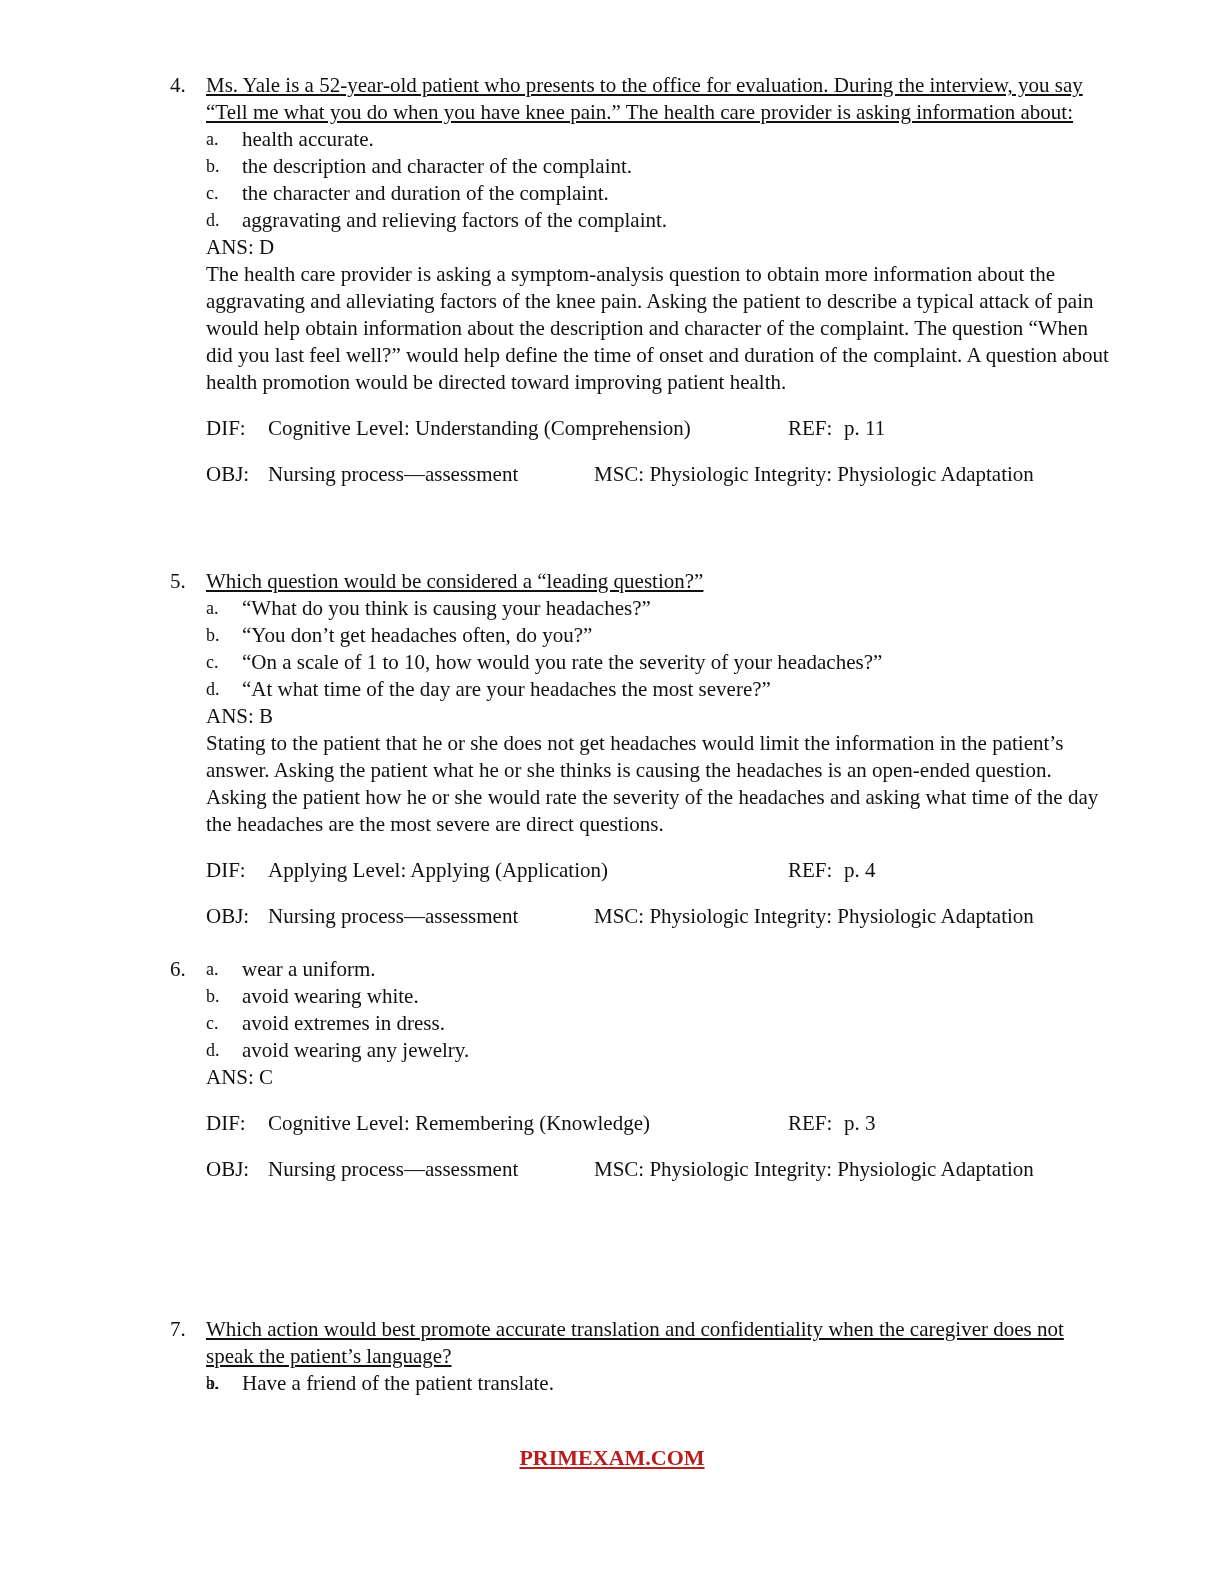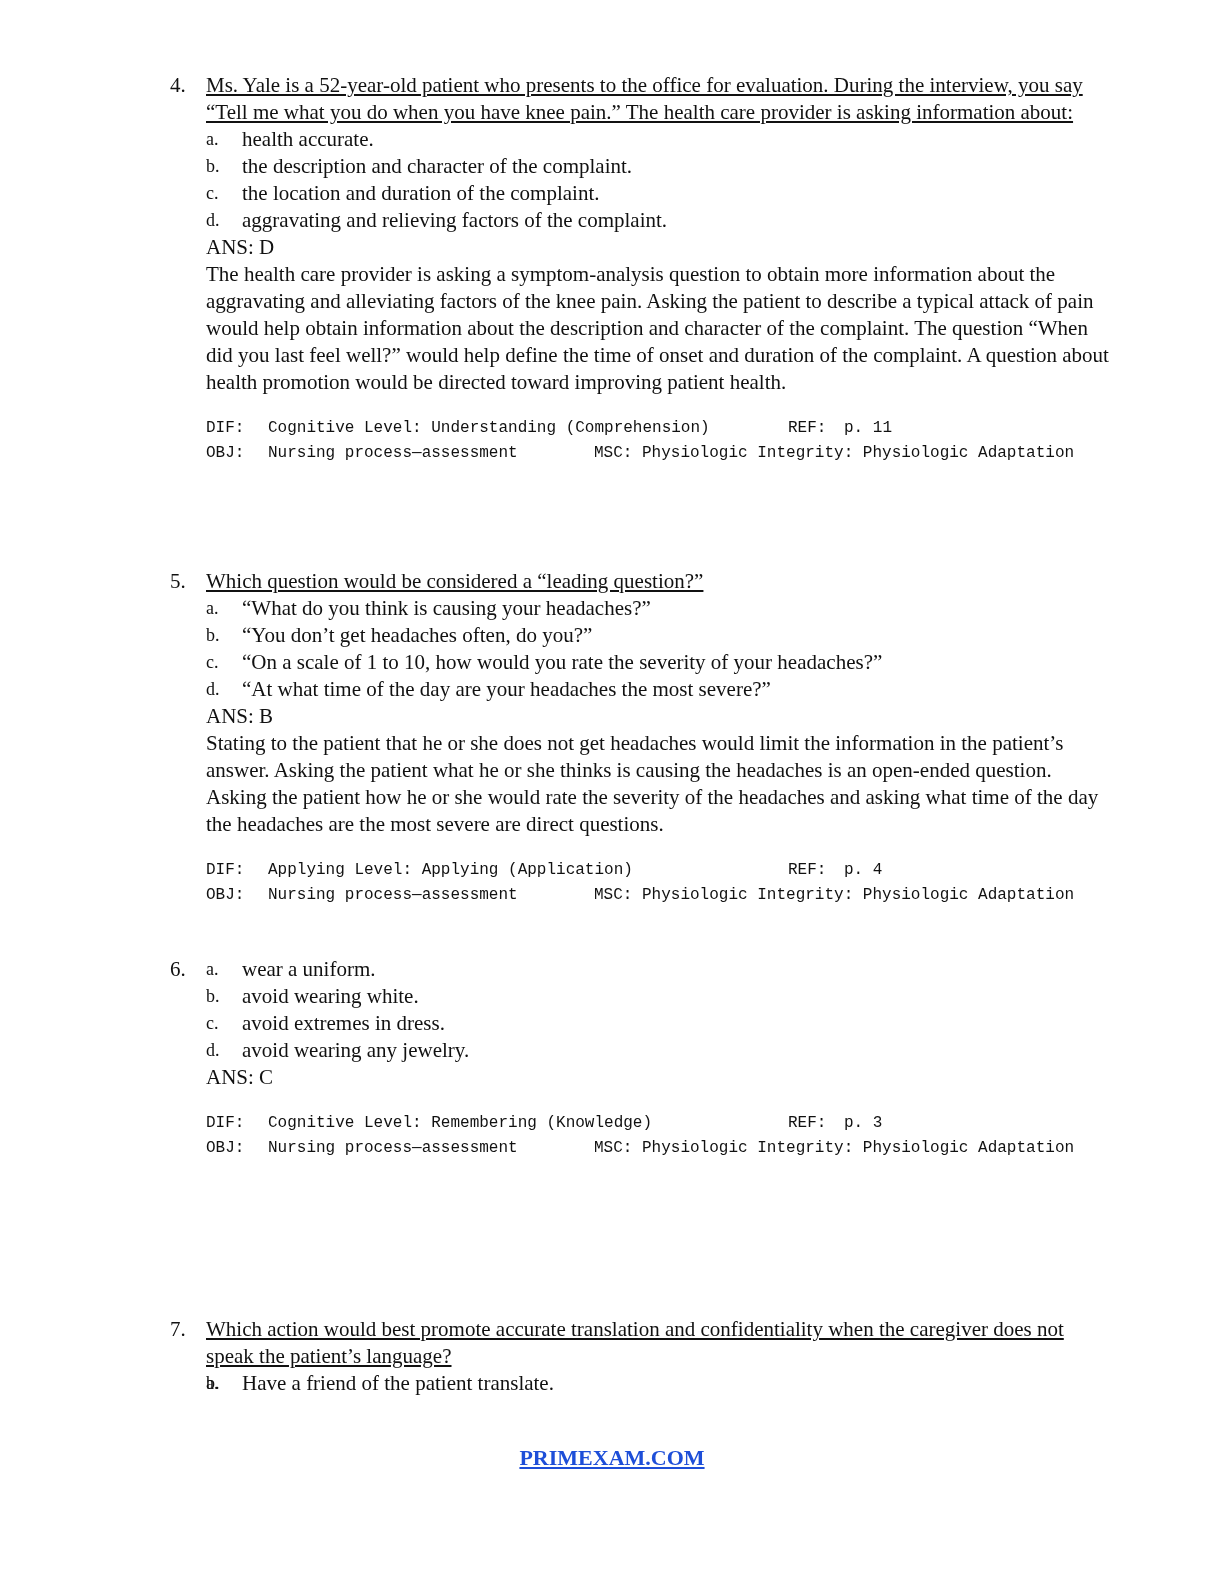--- a/index.html
+++ b/index.html
@@ -14,49 +14,49 @@
   .q { position: absolute; left: 170px; width: 940px; }
   .qnum { position: absolute; left: 0; top: 0; width: 30px; }
   .qbody { margin-left: 36px; }
   .stem { margin: 0; text-decoration: underline; }
   .opts { margin: 0; padding: 0; list-style: none; }
   .opt { position: relative; padding-left: 36px; }
   .opt-letter { position: absolute; left: 0; top: 0; font-size: 18px; }
   .ans-block { }
   .ans-label { margin: 0; }
   .rationale { margin: 0; }
-  .meta { margin-top: 20px; font-size: 16px; line-height: 25px; position: relative; height: 50px; font-family: Liberation Mono, monospace; }
+  .meta { margin-top: 20px; font-size: 21px; line-height: 25px; position: relative; height: 50px; }
   .meta-row { position: absolute; left: 0; white-space: nowrap; }
   .meta-row.r1 { top: 0; }
   .meta-row.r2 { top: 25px; }
   .mlabel { display: inline-block; width: 62px; }
   .dif-val { display: inline-block; width: 520px; }
-  .obj-val { display: inline-block; width: 326px; }
+  .obj-val { display: inline-block; width: 326px; margin-top: 21px; }
   .ref-label { display: inline-block; width: 56px; }
   .footer {
     position: absolute; left: 0; width: 1224px; top: 1444px; text-align: center;
   }
   .footer a {
     font-family: "Liberation Serif", serif; font-weight: bold; font-size: 22px;
-    color: #1d4ed8; 
+    color: #b91c1c; 
   }
 </style>
 </head>
 <body>
 
 <div class="page">
 
   <div class="q" style="top:72px;">
     <span class="qnum">4.</span>
     <div class="qbody">
       <p class="stem">Ms. Yale is a 52-year-old patient who presents to the office for evaluation. During the interview, you say “Tell me what you do when you have knee pain.” The health care provider is asking information about:</p>
       <ul class="opts">
         <li class="opt"><span class="opt-letter">a.</span><span>health accurate.</span></li>
         <li class="opt"><span class="opt-letter">b.</span><span>the description and character of the complaint.</span></li>
-        <li class="opt"><span class="opt-letter">c.</span><span>the location and duration of the complaint.</span></li>
+        <li class="opt"><span class="opt-letter">c.</span><span>the character and duration of the complaint.</span></li>
         <li class="opt"><span class="opt-letter">d.</span><span>aggravating and relieving factors of the complaint.</span></li>
       </ul>
       <div class="ans-block">
         <p class="ans-label">ANS: D</p>
         <p class="rationale">The health care provider is asking a symptom-analysis question to obtain more information about the aggravating and alleviating factors of the knee pain. Asking the patient to describe a typical attack of pain would help obtain information about the description and character of the complaint. The question “When did you last feel well?” would help define the time of onset and duration of the complaint. A question about health promotion would be directed toward improving patient health.</p>
       </div>
       <div class="meta">
         <div class="meta-row r1">
           <span class="mlabel">DIF:</span><span class="dif-val">Cognitive Level: Understanding (Comprehension)</span><span class="ref-label">REF:</span><span>p. 11</span>
         </div>

